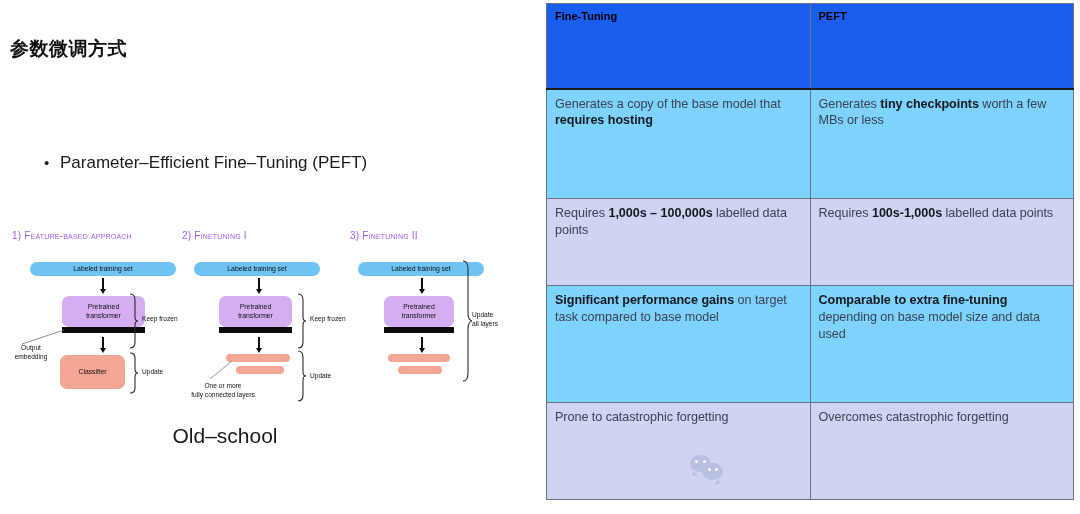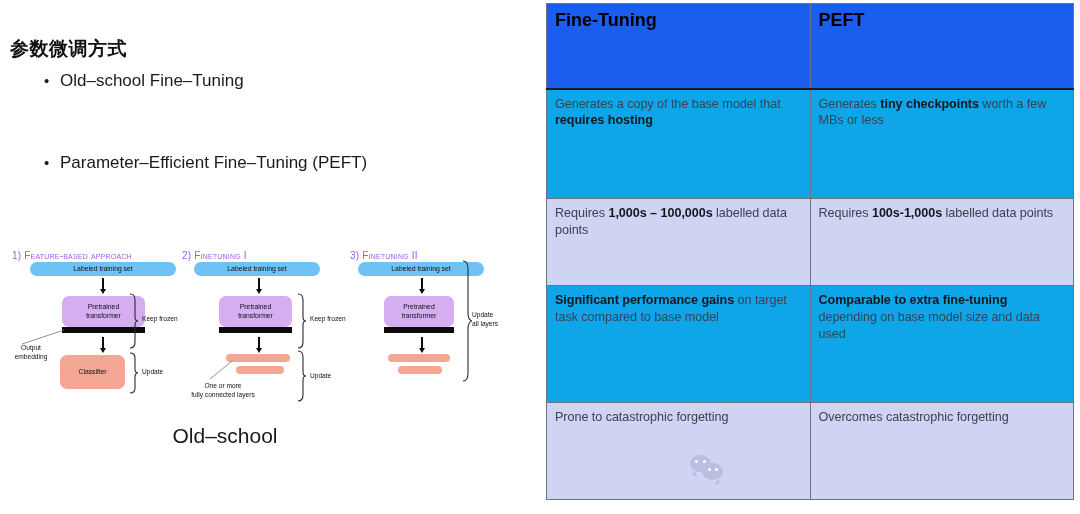--- a/index.html
+++ b/index.html
@@ -32,21 +32,21 @@
   
   #diagram { position: absolute; left: 0px; top: 222px; width: 540px; height: 205px; }
   .col { position: absolute; top: 0; width: 180px; height: 205px; }
   #col-0 { left: 2px; }
   #col-1 { left: 172px; }
   #col-2 { left: 340px; }
 
   .col-title {
     position: absolute; top: 8px; left: 10px;
     font-size: 10px; color: #a05ce8;
-    font-variant: small-caps; letter-spacing: .2px; white-space: nowrap; margin-top: 20px;
+    font-variant: small-caps; letter-spacing: .2px; white-space: nowrap;
   }
   .col-title .num { font-variant: normal; }
 
   .box {
     position: absolute; border-radius: 7px;
     display: flex; align-items: center; justify-content: center;
     text-align: center; font-size: 6.8px; color: #111; line-height: 1.25;
   }
   .box-dataset { background: #6ec3f4; height: 14px; }
   .box-pretrained { background: #d4aef0; height: 31px; }
@@ -90,32 +90,32 @@
   }
   table#compare-table td, table#compare-table th {
     border: 1px solid #6c7384;
     vertical-align: top;
     padding: 6px 8px 6px 8px;
     text-align: left;
   }
   table#compare-table th {
     background: #1a5ef0;
     color: #000000;
-    font-size: 18px;
+    font-size: 11px;
     font-weight: bold;
     height: 85px;
     border-bottom: 2px solid #1a1a1a;
   }
   .cell {
     font-size: 12.6px; color: #3b4250; line-height: 1.34;
     letter-spacing: -0.05px;
   }
   .cell b { color: #14181f; font-weight: bold; }
   .row-a td { background: #ced4f2; }
-  .row-b td { background: #0ea5e9; }
+  .row-b td { background: #7dd3fc; }
   #r0 td { height: 85px; }
   #r1 td { height: 83px; }
   #r2 td { height: 65px; }
   #r3 td { height: 88px; }
   #r4 td { height: 73px; }
 
   
   #watermark {
     position: absolute; left: 690px; top: 455px;
     display: flex; align-items: center; gap: 11px;
@@ -152,23 +152,20 @@
 </style>
 </head>
 <body>
 
 <div id="root">
 
   <div id="left-panel">
 
     <div id="slide-title">参数微调方式</div>
 
-    <div class="bullet-row" id="bullet-0">
-      <span class="dot">•</span><span>Old–school Fine–Tuning</span>
-    </div>
     <div class="bullet-row" id="bullet-1">
       <span class="dot">•</span><span>Parameter–Efficient Fine–Tuning (PEFT)</span>
     </div>
 
     <div id="diagram">
 
       <div class="col" id="col-0">
         <div class="col-title">
           <span class="num">1)</span>
           <span>Feature-based approach</span>

